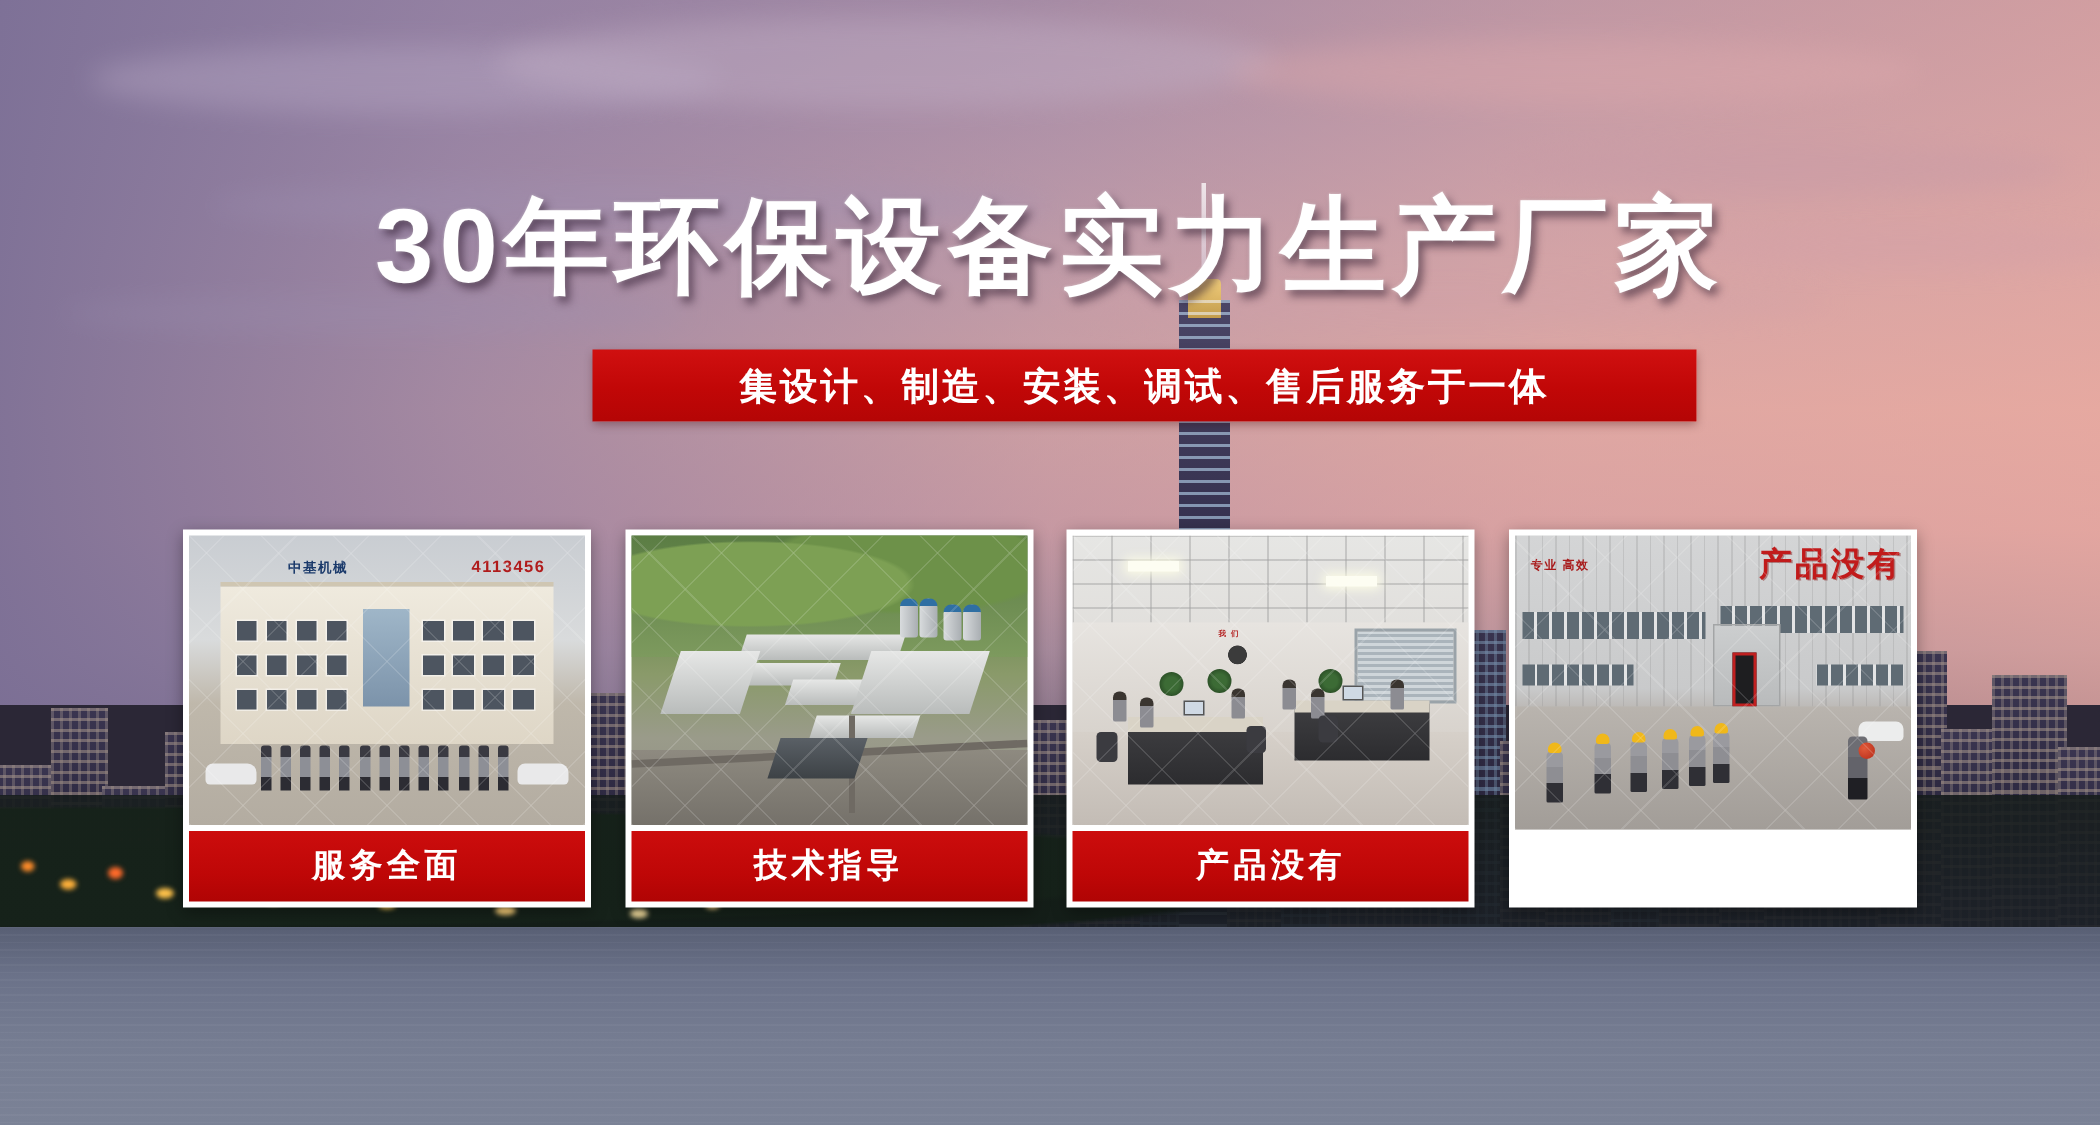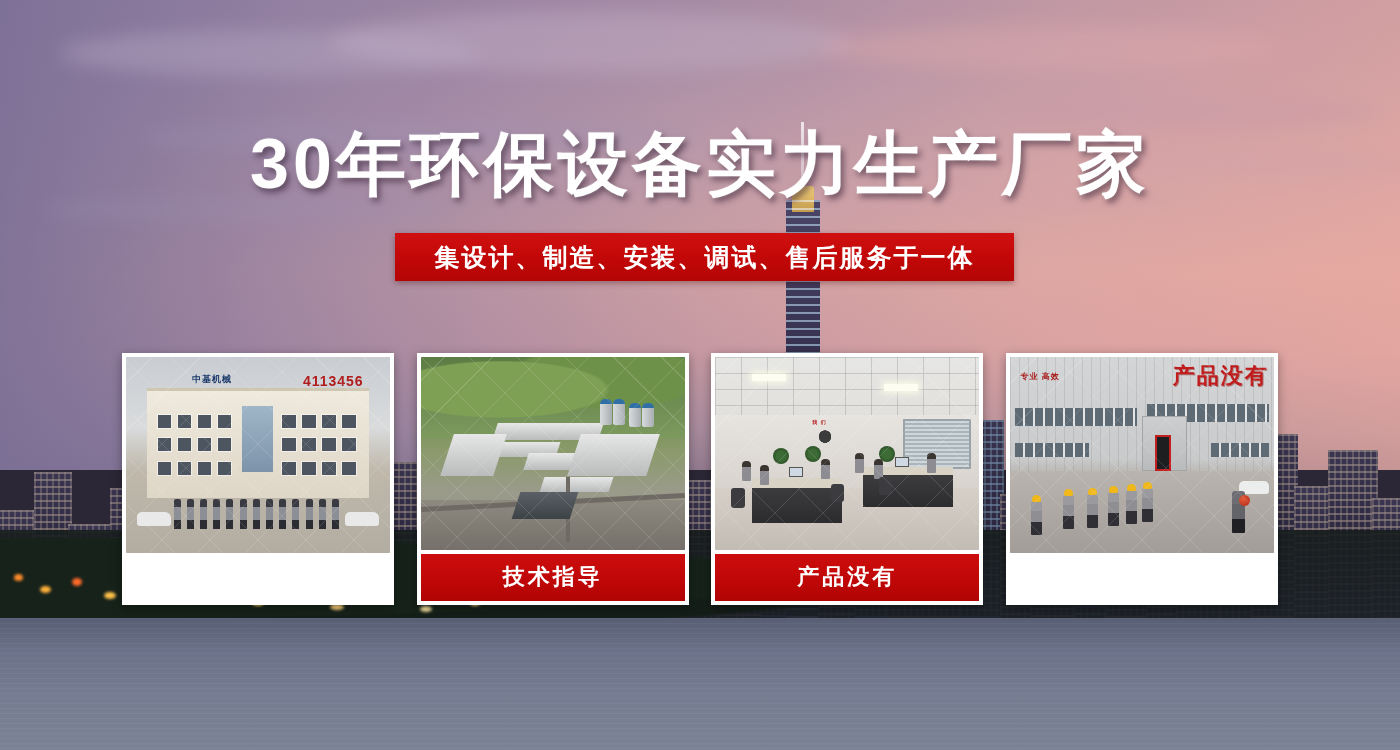--- a/index.html
+++ b/index.html
@@ -101,21 +101,21 @@
     position:absolute; left:0; top:128px; width:1400px;
     text-align:center;
     font-size:70px; font-weight:700; color:#ffffff;
     letter-spacing:4px; line-height:1.05;
     text-shadow:3px 4px 6px rgba(40,20,40,.55), 0 0 2px rgba(255,255,255,.5);
     white-space:nowrap;
   }
 
   
   .subbanner{
-    position:absolute; left:395px; top:233px; width:619px; height:48px;
+    position:absolute; left:395px; top:233px; width:736px; height:48px;
     background:linear-gradient(to bottom,#d01010 0%,#c10707 55%,#b40505 100%);
     display:flex; align-items:center; justify-content:center;
     color:#fff; font-size:25px; font-weight:700; letter-spacing:2px;
     white-space:nowrap;
     box-shadow:0 2px 6px rgba(60,0,0,.35);
   }
 
   
   .cards{
     position:absolute; left:122px; top:353px;
@@ -161,21 +161,21 @@
   .p1 .glass{
     position:absolute; left:43%; top:14%; width:14%; height:62%;
     background:linear-gradient(to bottom,#9fb6c8,#7c93aa);
   }
   .p1 .sign{
     position:absolute; left:25%; top:8%;
     color:#1b3a6b; font-size:9px; font-weight:700; letter-spacing:1px;
   }
   .p1 .phone{
     position:absolute; right:10%; top:8%;
-    color:#b01b1b; font-size:14px; font-weight:700; letter-spacing:1px;
+    color:#b01b1b; font-size:11px; font-weight:700; letter-spacing:1px;
   }
   .p1 .person{
     position:absolute; bottom:12%; width:7px; height:30px;
     background:linear-gradient(to bottom,#3a3a42 0 26%,#8d8f96 26% 70%,#2c2c33 70%);
     border-radius:2px 2px 0 0;
   }
   .p1 .car{
     position:absolute; bottom:14%; width:34px; height:14px;
     background:#e9e9ea; border-radius:5px 6px 3px 3px;
   }
@@ -448,20 +448,21 @@
         <div class="person" style="left:43%;"></div>
         <div class="person" style="left:48%;"></div>
         <div class="person" style="left:53%;"></div>
         <div class="person" style="left:58%;"></div>
         <div class="person" style="left:63%;"></div>
         <div class="person" style="left:68%;"></div>
         <div class="person" style="left:73%;"></div>
         <div class="person" style="left:78%;"></div>
         <div class="wm"></div>
       </div>
+      <div class="caption">服务全面</div>
     </div>
 
     <div class="card">
       <div class="photo p2">
         <div class="field"></div>
         <div class="yard"></div>
         <div class="slab" style="left:28%; top:34%; width:40%; height:9%;"></div>
         <div class="slab" style="left:18%; top:44%; width:34%; height:8%;"></div>
         <div class="slab" style="left:40%; top:50%; width:34%; height:9%;"></div>
         <div class="slab" style="left:58%; top:40%; width:30%; height:22%;"></div>

